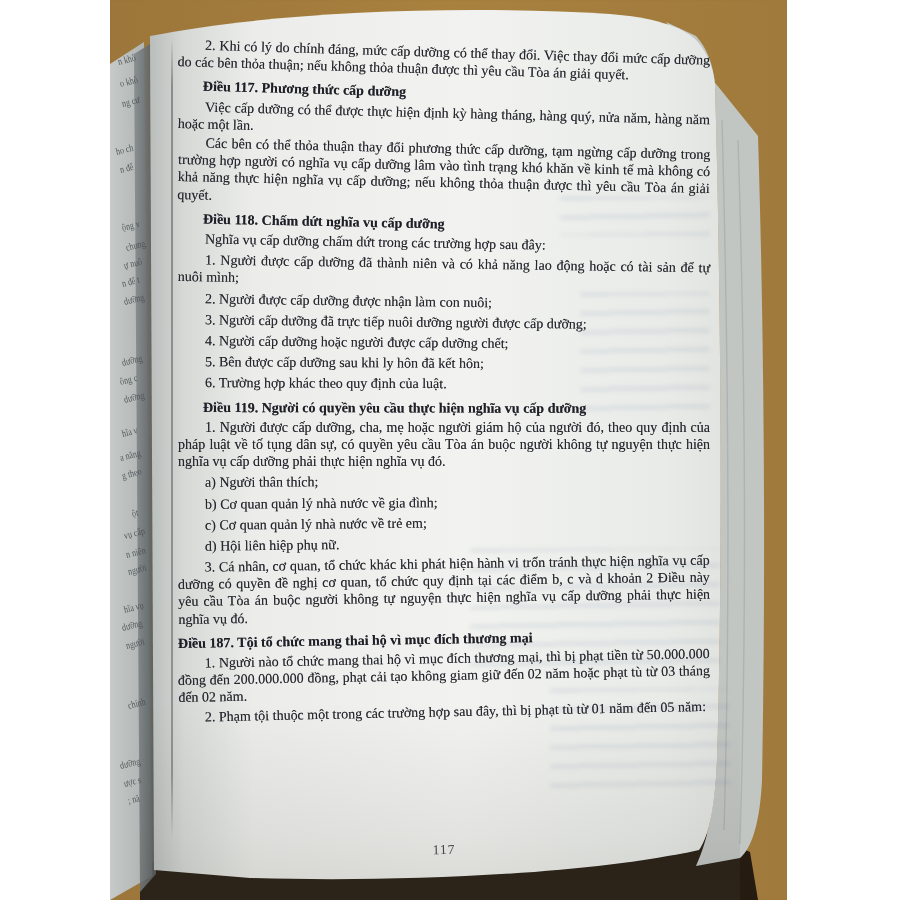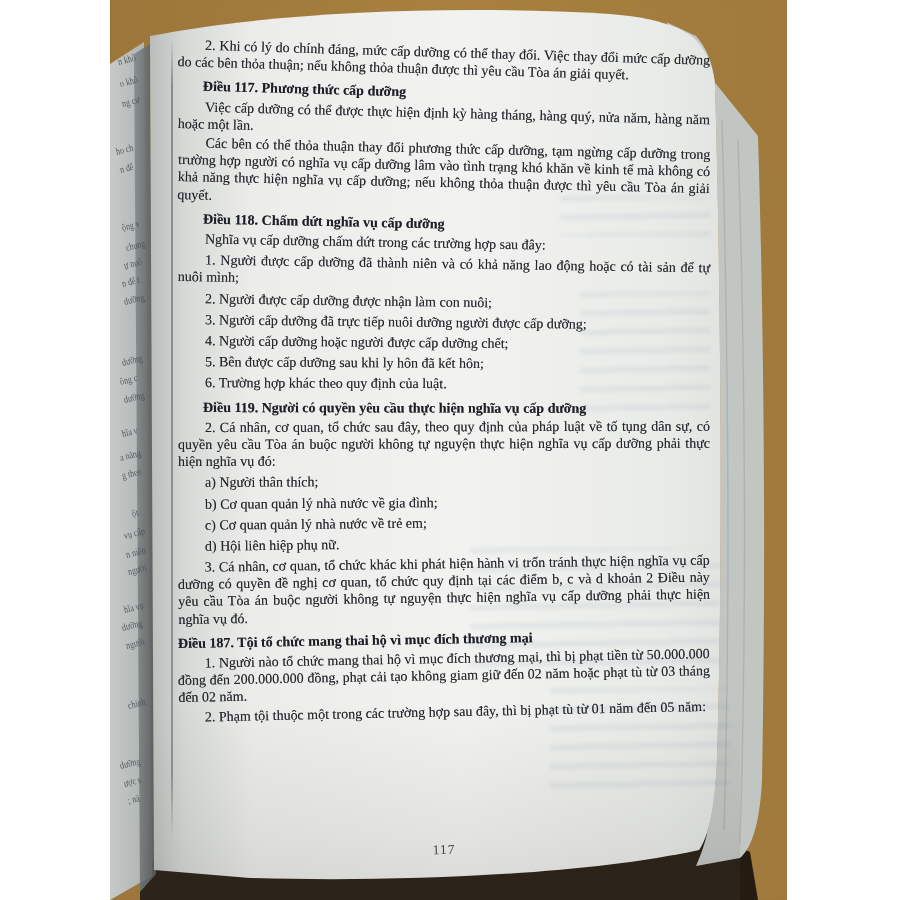--- a/index.html
+++ b/index.html
@@ -133,21 +133,21 @@
         <div class="blk p" style="transform: rotate(1.30455deg);">Các bên có thể thỏa thuận thay đổi phương thức cấp dưỡng, tạm ngừng cấp dưỡng trong trường hợp người có nghĩa vụ cấp dưỡng lâm vào tình trạng khó khăn về kinh tế mà không có khả năng thực hiện nghĩa vụ cấp dưỡng; nếu không thỏa thuận được thì yêu cầu Tòa án giải quyết.</div>
         <div class="blk h" style="transform: rotate(1.17273deg);">Điều 118. Chấm dứt nghĩa vụ cấp dưỡng</div>
         <div class="blk p" style="transform: rotate(1.04091deg);">Nghĩa vụ cấp dưỡng chấm dứt trong các trường hợp sau đây:</div>
         <div class="blk li" style="transform: rotate(0.909091deg);">1. Người được cấp dưỡng đã thành niên và có khả năng lao động hoặc có tài sản để tự nuôi mình;</div>
         <div class="blk li" style="transform: rotate(0.777273deg);">2. Người được cấp dưỡng được nhận làm con nuôi;</div>
         <div class="blk li" style="transform: rotate(0.645455deg);">3. Người cấp dưỡng đã trực tiếp nuôi dưỡng người được cấp dưỡng;</div>
         <div class="blk li" style="transform: rotate(0.513636deg);">4. Người cấp dưỡng hoặc người được cấp dưỡng chết;</div>
         <div class="blk li" style="transform: rotate(0.381818deg);">5. Bên được cấp dưỡng sau khi ly hôn đã kết hôn;</div>
         <div class="blk li" style="transform: rotate(0.25deg);">6. Trường hợp khác theo quy định của luật.</div>
         <div class="blk h" style="transform: rotate(0.118182deg);">Điều 119. Người có quyền yêu cầu thực hiện nghĩa vụ cấp dưỡng</div>
-        <div class="blk p" style="transform: rotate(-0.145455deg);">2. Cá nhân, cơ quan, tổ chức sau đây, theo quy định của pháp luật về tố tụng dân sự, có quyền yêu cầu Tòa án buộc người không tự nguyện thực hiện nghĩa vụ cấp dưỡng phải thực hiện nghĩa vụ đó:</div>
+        <div class="blk p" style="transform: rotate(-0.0136363deg);">1. Người được cấp dưỡng, cha, mẹ hoặc người giám hộ của người đó, theo quy định của pháp luật về tố tụng dân sự, có quyền yêu cầu Tòa án buộc người không tự nguyện thực hiện nghĩa vụ cấp dưỡng phải thực hiện nghĩa vụ đó.</div>
         <div class="blk li" style="transform: rotate(-0.277273deg);">a) Người thân thích;</div>
         <div class="blk li" style="transform: rotate(-0.409091deg);">b) Cơ quan quản lý nhà nước về gia đình;</div>
         <div class="blk li" style="transform: rotate(-0.540909deg);">c) Cơ quan quản lý nhà nước về trẻ em;</div>
         <div class="blk li" style="transform: rotate(-0.672727deg);">d) Hội liên hiệp phụ nữ.</div>
         <div class="blk p" style="transform: rotate(-0.804545deg);">3. Cá nhân, cơ quan, tổ chức khác khi phát hiện hành vi trốn tránh thực hiện nghĩa vụ cấp dưỡng có quyền đề nghị cơ quan, tổ chức quy định tại các điểm b, c và d khoản 2 Điều này yêu cầu Tòa án buộc người không tự nguyện thực hiện nghĩa vụ cấp dưỡng phải thực hiện nghĩa vụ đó.</div>
         <div class="blk h2" style="transform: rotate(-0.936364deg);">Điều 187. Tội tổ chức mang thai hộ vì mục đích thương mại</div>
         <div class="blk p" style="transform: rotate(-1.06818deg);">1. Người nào tổ chức mang thai hộ vì mục đích thương mại, thì bị phạt tiền từ 50.000.000 đồng đến 200.000.000 đồng, phạt cải tạo không giam giữ đến 02 năm hoặc phạt tù từ 03 tháng đến 02 năm.</div>
         <div class="blk p" style="transform: rotate(-1.2deg);">2. Phạm tội thuộc một trong các trường hợp sau đây, thì bị phạt tù từ 01 năm đến 05 năm:</div>
       </div>
 

